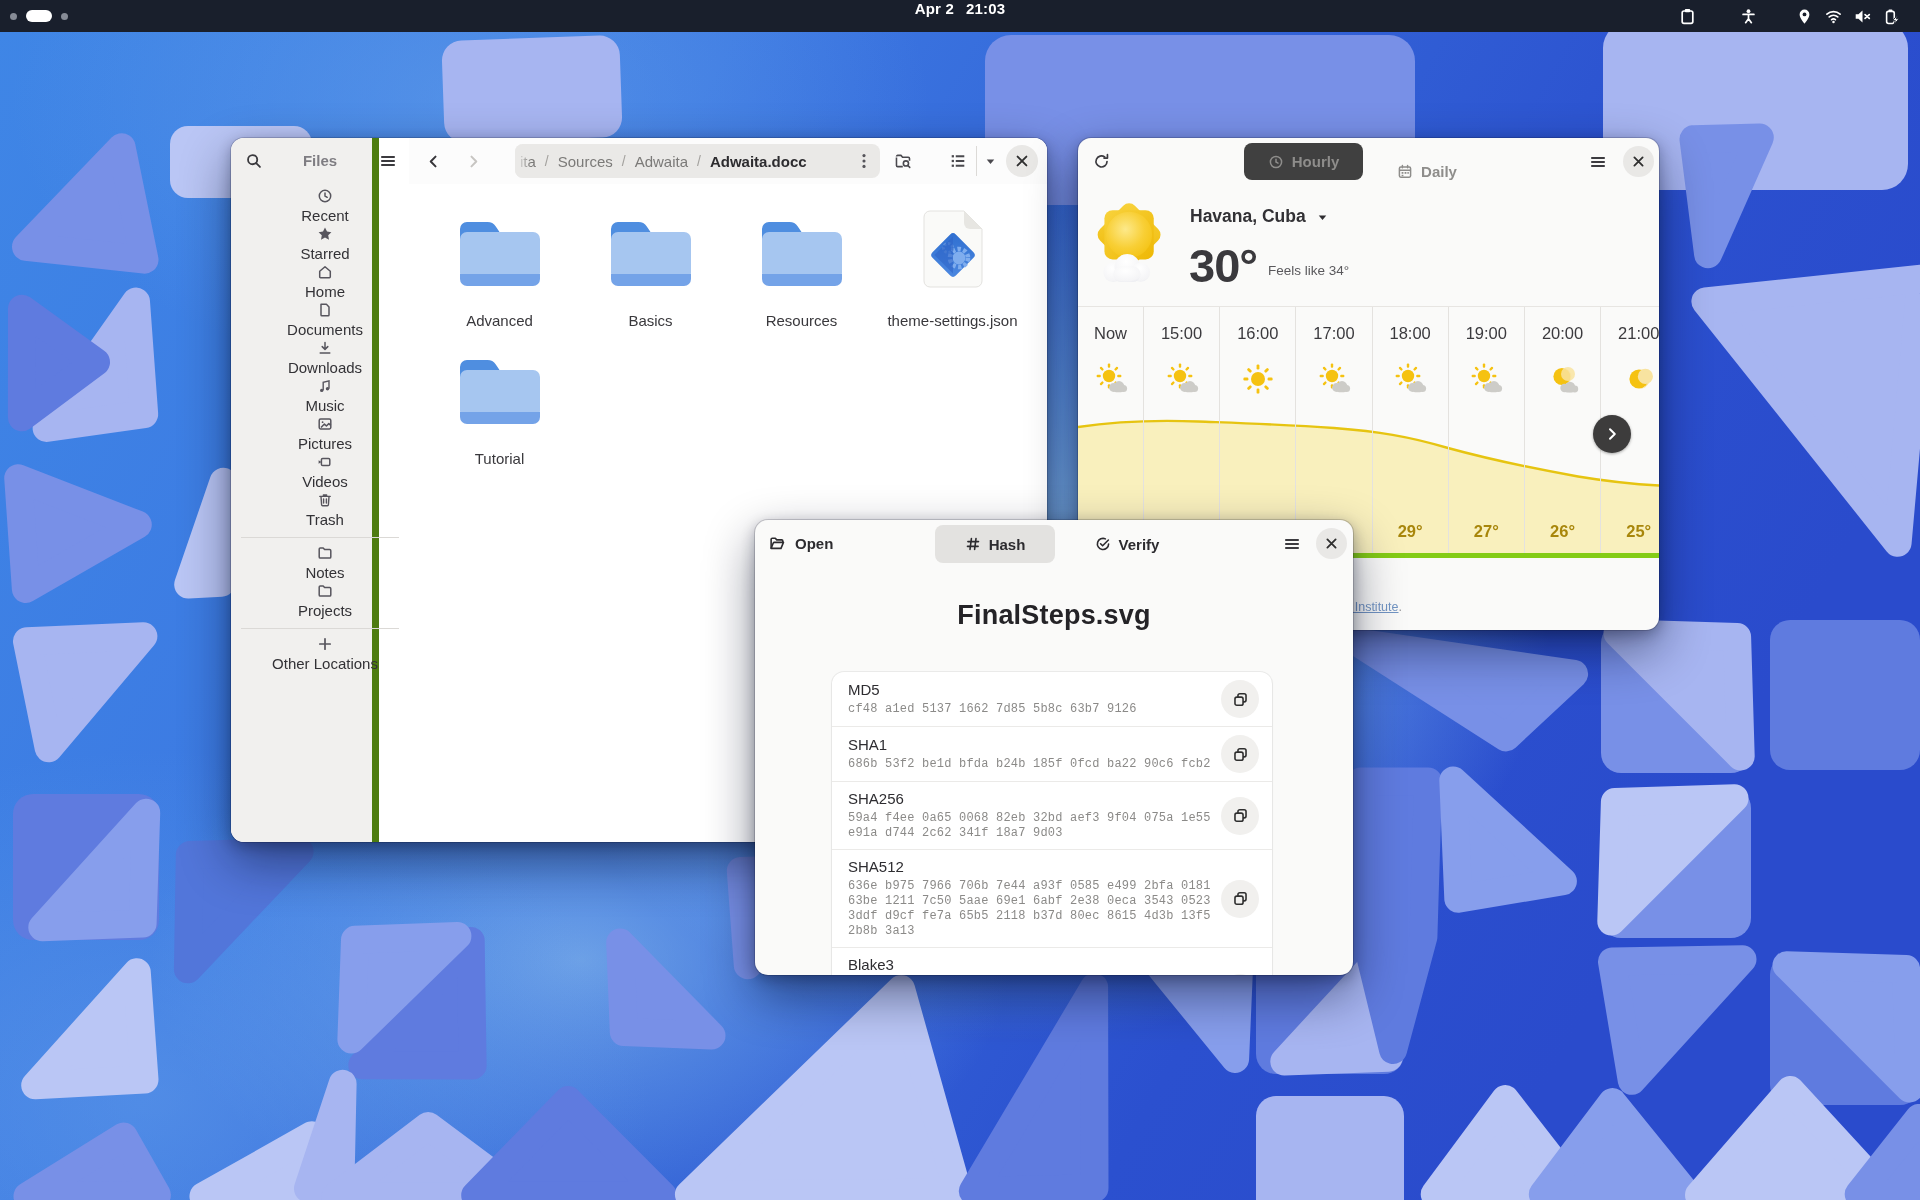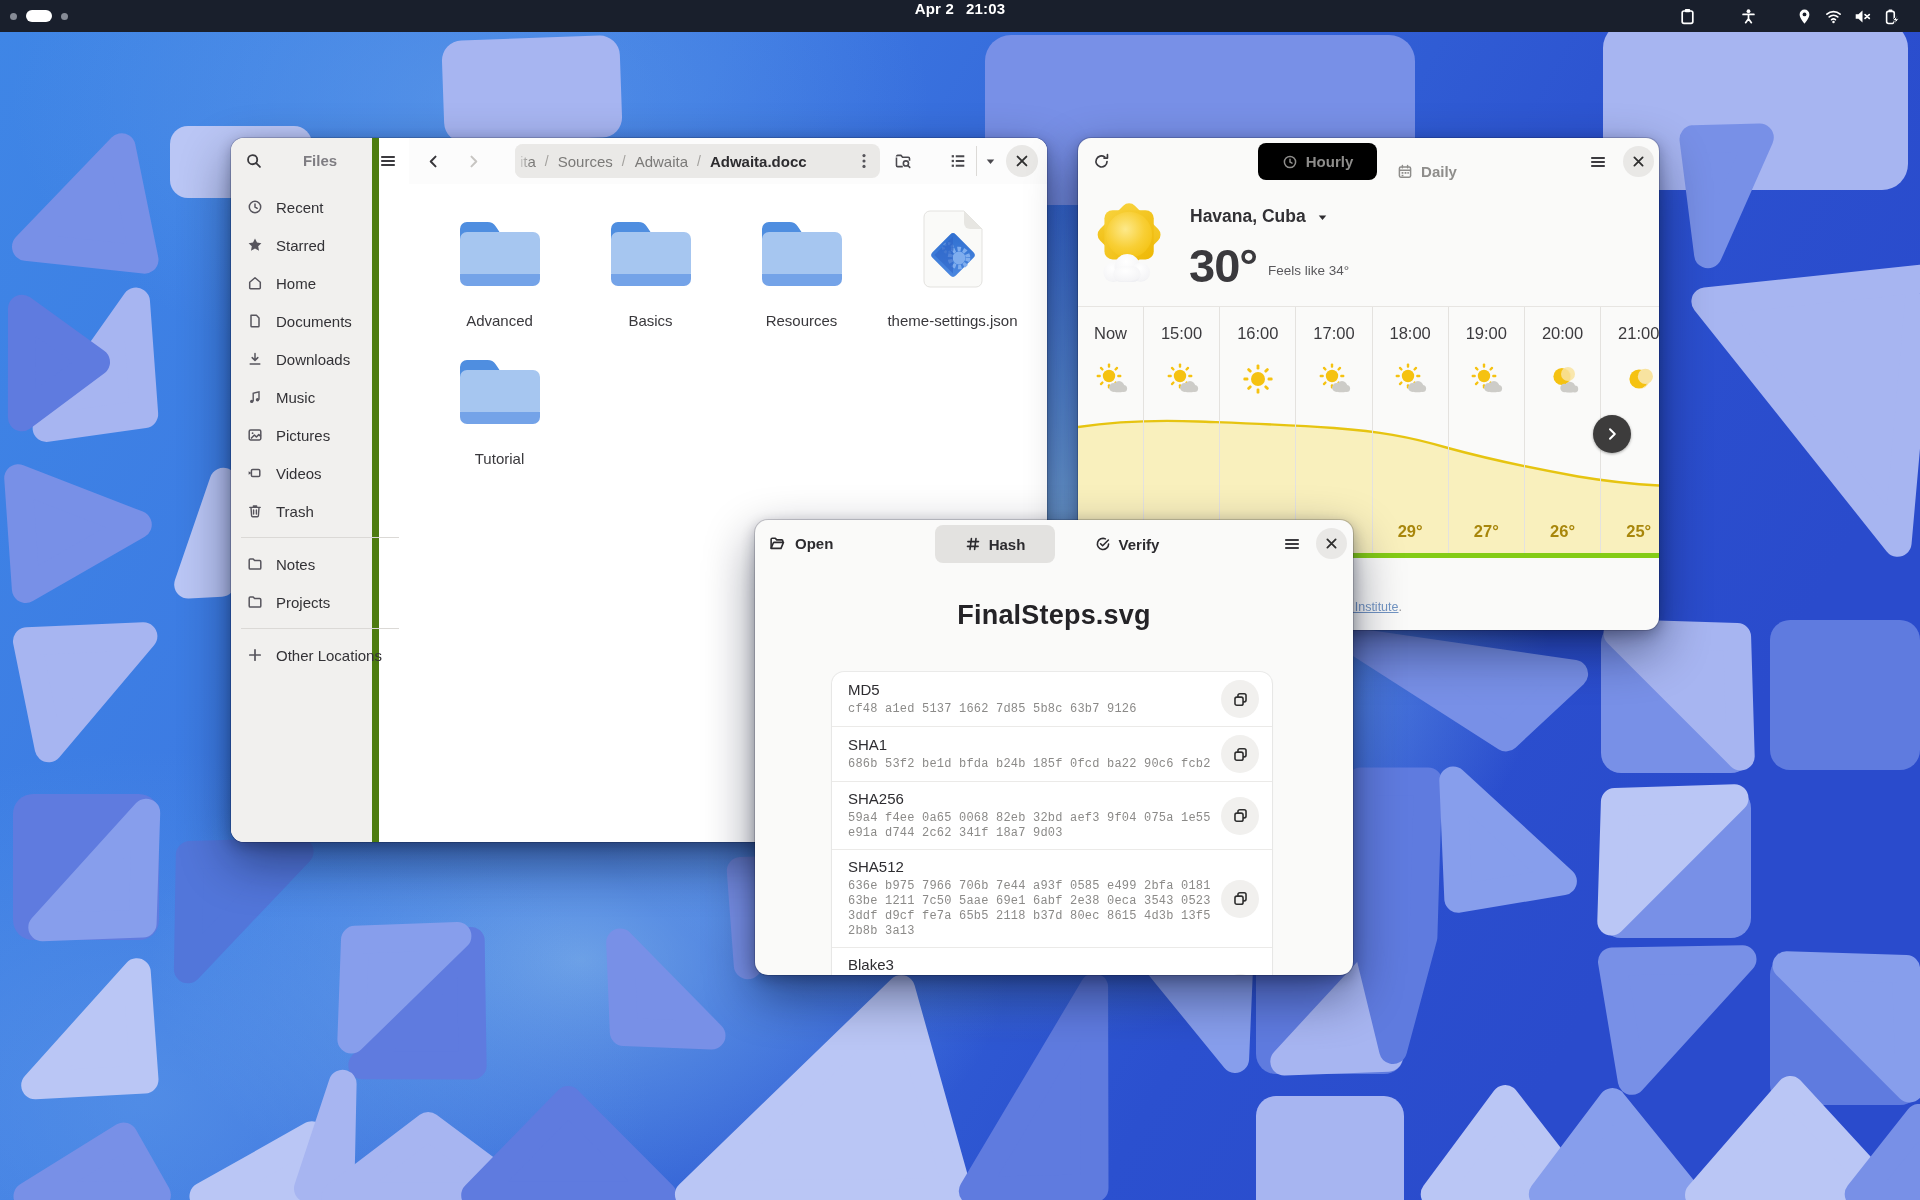--- a/index.html
+++ b/index.html
@@ -29,21 +29,21 @@
   svg.ic { display:block; }
 
   
   .files { left:231px; top:138px; width:816px; height:704px; background:#ffffff; z-index:10; }
   .files-side { position:absolute; left:0; top:0; width:148px; height:704px; background:#f1f0ee; border-right:7px solid #4d7c0f; }
   .fs-head { position:absolute; left:0; top:0; width:178px; height:46px; display:flex; align-items:center; }
   .fs-search { position:absolute; left:14px; top:14px; width:18px; height:18px; color:#3b3a3e; }
   .fs-title { position:absolute; left:0; width:178px; text-align:center; top:14px; font-weight:700; font-size:15px; color:#7f7d82; }
   .fs-menu { position:absolute; right:12px; top:14px; width:18px; height:18px; color:#3b3a3e; }
   .fs-list { position:absolute; left:6px; top:50px; width:166px; }
-  .srow { height:38px; display:flex; align-items:center; gap:13px; padding-left:10px; border-radius:7px; font-size:15px; color:#333236; }
+  .srow { height:38px; display:flex; align-items:center; gap:3px; padding-left:10px; border-radius:7px; font-size:15px; color:#333236;flex-direction:column; }
   .srow svg { width:16px; height:16px; color:#57555d; flex:0 0 16px; }
   .fs-sep { height:1px; background:#dbd9d6; margin:7px 4px; }
   .files-main { position:absolute; left:178px; top:0; width:638px; height:704px; background:#ffffff; }
   .fm-head { position:absolute; left:0; top:0; width:638px; height:46px; background:#fcfcfc; }
   .nav-btn { position:absolute; top:9px; width:28px; height:28px; display:flex; align-items:center; justify-content:center; border-radius:7px; }
   .nav-btn svg { width:17px; height:17px; }
   .back { left:10px; color:#37363a; }
   .fwd { left:50px; color:#c7c5c2; }
   .pathbar { position:absolute; left:106px; top:6px; width:365px; height:34px; background:#eae9e7; border-radius:8px; display:flex; align-items:center; font-size:15px; color:#7b7a78; overflow:hidden; }
   .pb-inner { display:flex; align-items:center; gap:9px; padding-left:5px; white-space:nowrap; }
@@ -65,21 +65,21 @@
   .fitem[data-type="markdown"] svg.big.svg-md { display:block; }
   .fitem[data-type="json"] svg.big.svg-json { display:block; }
 
   
   .weather { left:1078px; top:138px; width:581px; height:492px; background:#fafaf9; z-index:20; }
   .w-head { position:absolute; left:0; top:0; width:581px; height:47px; }
   .w-refresh { position:absolute; left:10px; top:10px; width:27px; height:27px; display:flex; align-items:center; justify-content:center; color:#3c3b40; }
   .w-refresh svg { width:17px; height:17px; }
   .wtab { position:absolute; top:5px; height:37px; display:flex; align-items:center; justify-content:center; gap:8px; border-radius:8px; font-size:15px; font-weight:700; color:#8e8d8b; }
   .wtab svg { width:16px; height:16px; }
-  .wtab.active { background:#000000;margin-left:14px; }
+  .wtab.active { background:#404040; }
   .wtab-hourly { left:166px; width:119px; }
   .wtab-daily { left:304px; width:90px;align-items:flex-end; }
   .w-menu { position:absolute; left:506px; top:10px; width:27px; height:27px; display:flex; align-items:center; justify-content:center; color:#3c3b40; }
   .w-menu svg { width:18px; height:18px; }
   .w-close { position:absolute; left:545px; top:8px; width:31px; height:31px; }
   .w-close svg { width:15px; height:15px; }
   .w-cond { position:absolute; left:10px; top:60px; width:84px; height:90px; }
   .w-city { position:absolute; left:112px; top:68px; font-size:17.5px; font-weight:700; color:#323135; display:flex; align-items:center; gap:10px; }
   .w-city svg { width:13px; height:13px; color:#2e2d31; margin-top:2px; }
   .w-temp { position:absolute; left:111px; top:100px; font-size:47px; font-weight:800; color:#3a393d; letter-spacing:-1px; }

